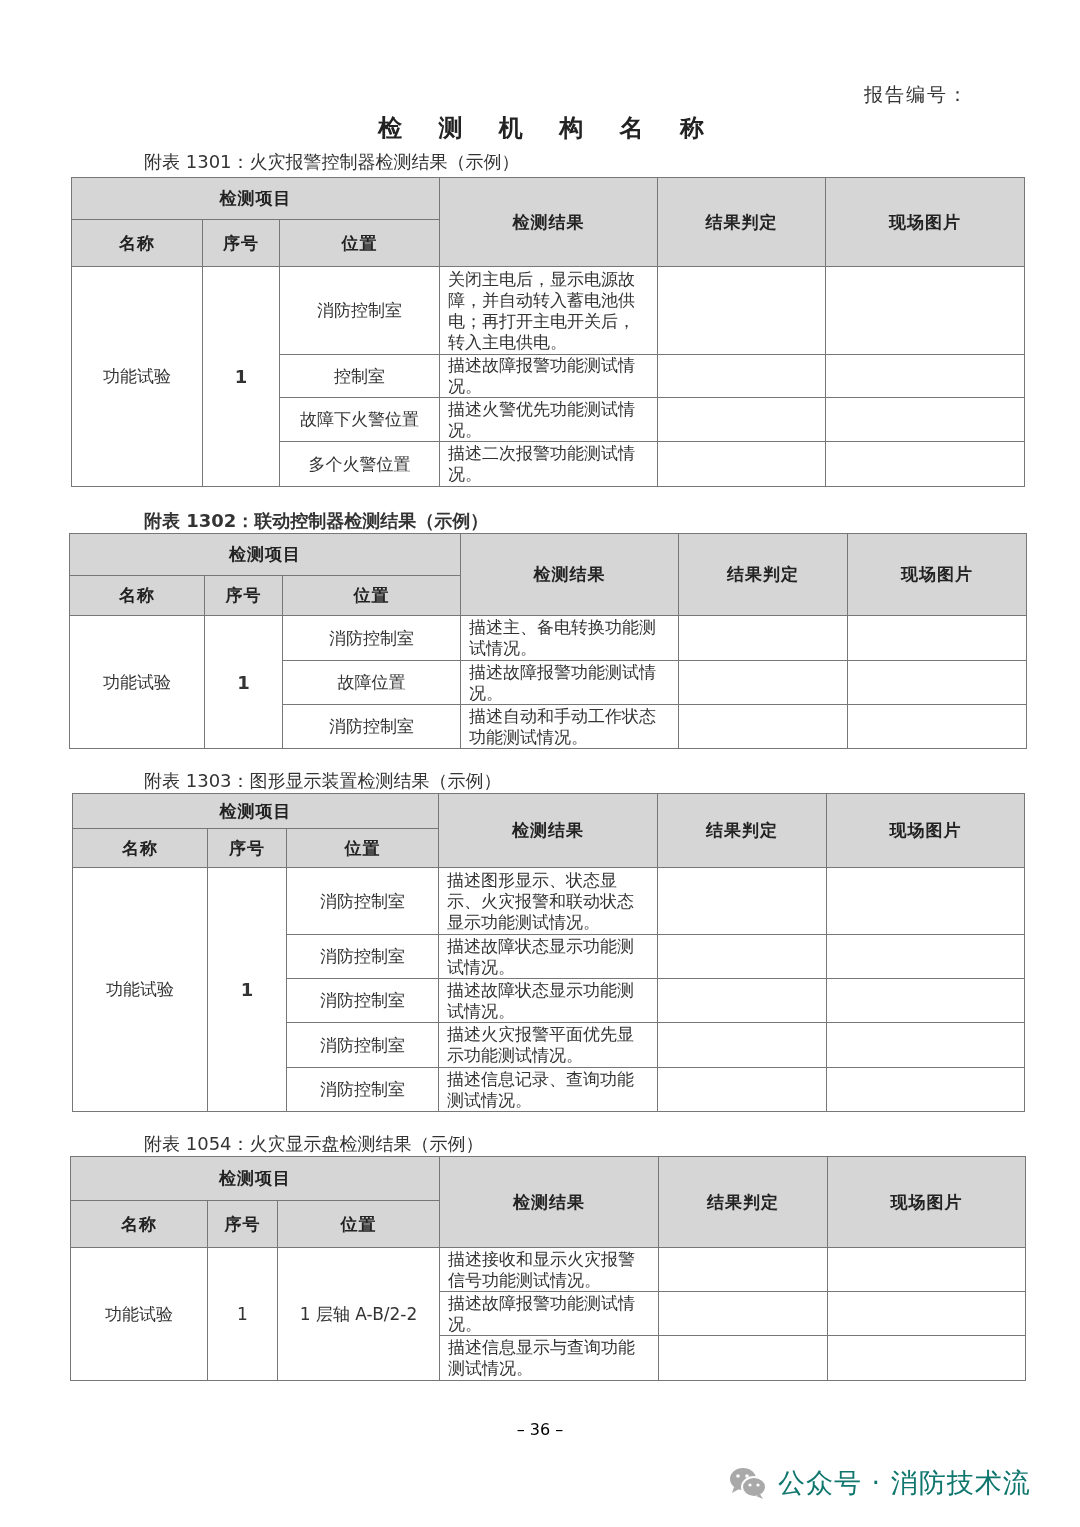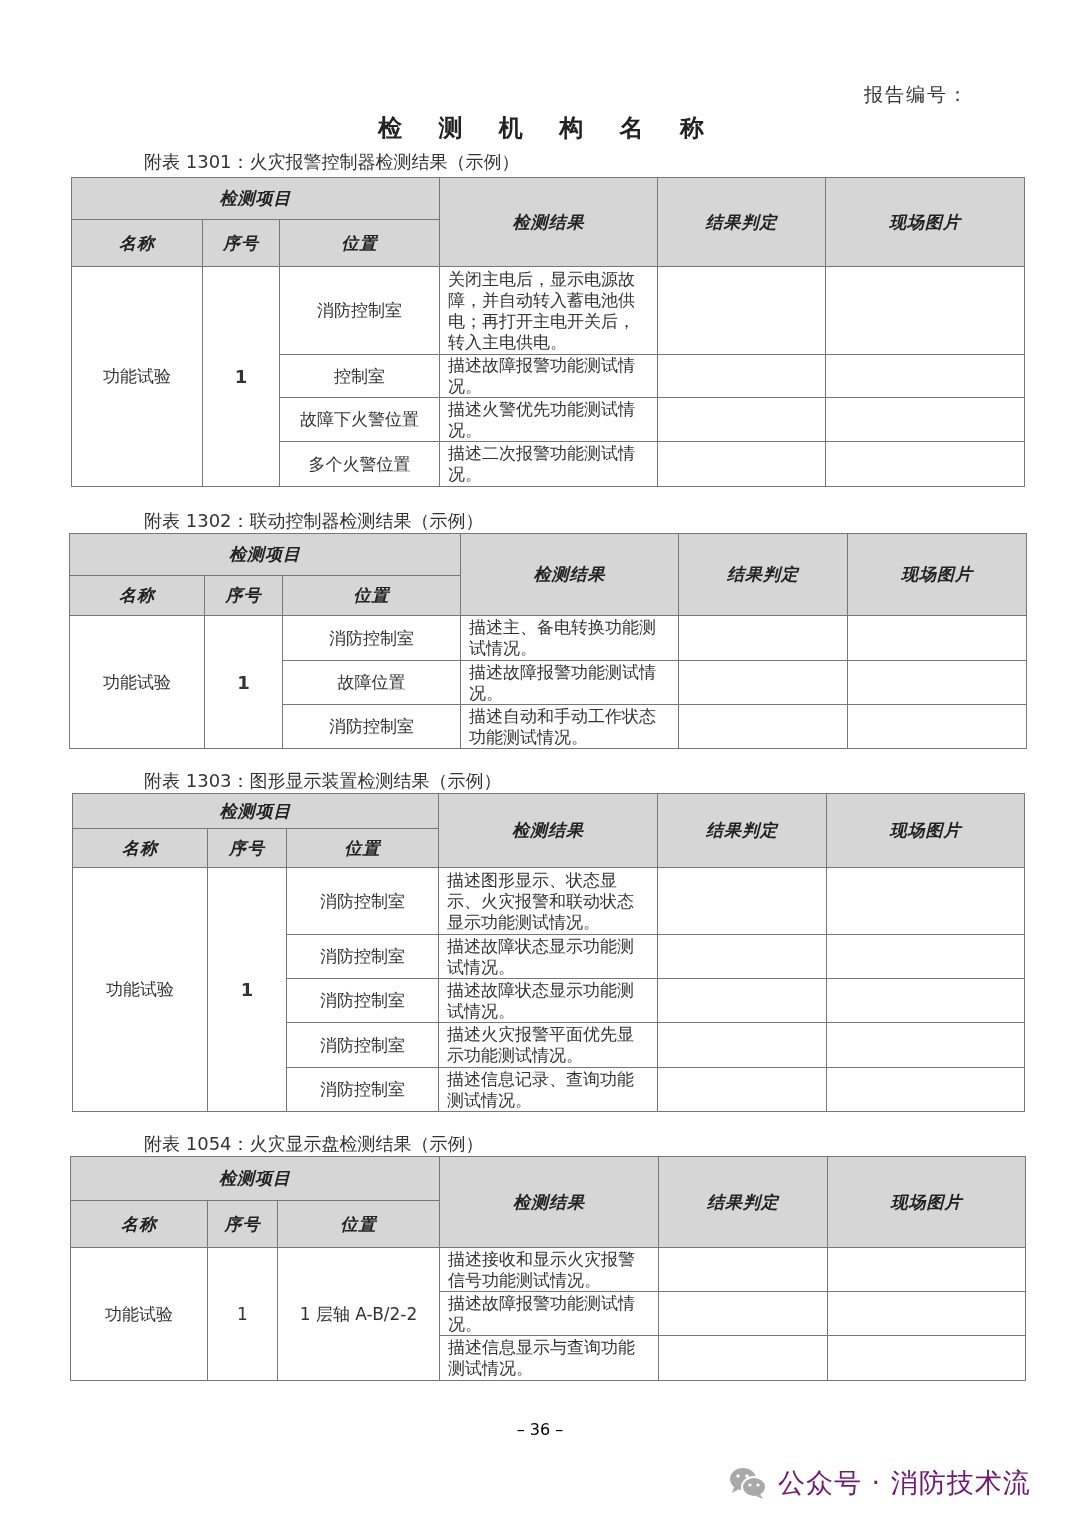--- a/index.html
+++ b/index.html
@@ -4,25 +4,25 @@
 <style>
   html, body { margin: 0; padding: 0; background: #ffffff; }
   body { width: 1080px; height: 1527px; position: relative; overflow: hidden;
          font-family: "DejaVu Sans", "Liberation Sans", sans-serif; color: #222; }
   .report-no { position: absolute; left: 832px; top: 82px; font-size: 19px; letter-spacing: 2px; color: #333; margin-left: 32px; }
   .org-title { position: absolute; left: 0; width: 1096px; top: 112px; text-align: center;
                font-size: 24px; font-weight: bold; letter-spacing: 14px; color: #222; }
   .caption { position: absolute; font-size: 18px; color: #333; white-space: nowrap; }
   table.doc { position: absolute; border-collapse: collapse; table-layout: fixed; }
   table.doc td { border: 1px solid #777; padding: 0; text-align: center; vertical-align: middle; font-size: 17px; color: #333; }
-  table.doc td.hd { background: #d6d6d6; font-weight: bold; font-size: 17px; color: #222; letter-spacing: 1px; font-style: italic; }
+  table.doc td.hd { background: #d6d6d6; font-weight: bold; font-size: 17px; color: #222; letter-spacing: 1px; }
   table.doc td.res { text-align: left; padding: 0 20px 0 8px; line-height: 21px; font-size: 17px; }
   table.doc td.seq { font-weight: bold; font-size: 18px; }
   .page-num { position: absolute; left: 0; width: 1080px; top: 1420px; text-align: center; font-size: 16px; color: #000000; }
-  .watermark { position: absolute; left: 728px; top: 1465px; display: flex; align-items: center; color: #701a75; font-size: 27px; letter-spacing: 1px; }
+  .watermark { position: absolute; left: 728px; top: 1465px; display: flex; align-items: center; color: #0f766e; font-size: 27px; letter-spacing: 1px; }
   .watermark svg { margin-right: 10px; }
 </style>
 </head>
 <body>
 
 <div class="report-no">报告编号：</div>
 <div class="org-title">检 测 机 构 名 称</div>
 
 <div class="caption" style="left:144px; top:150px;">附表 1301：火灾报警控制器检测结果（示例）</div>
 <table class="doc" style="left:71px; top:177px; width:953px;">
@@ -68,21 +68,21 @@
   </tr>
   <tr style="height:45px">
     <td>多个火警位置</td>
     <td class="res">描述二次报警功能测试情况。</td>
     <td></td>
     <td></td>
   </tr>
 </tbody>
   </table>
 
-<div class="caption" style="left:144px; top:509px;">附表 1302：联动控制器检测结果（示例）</div>
+<div class="caption" style="left:144px; top:509px;font-weight:bold;">附表 1302：联动控制器检测结果（示例）</div>
 <table class="doc" style="left:69px; top:533px; width:957px;">
   <colgroup>
       <col style="width:135px">
       <col style="width:78px">
       <col style="width:178px">
       <col style="width:218px">
       <col style="width:169px">
       <col style="width:179px">
     </colgroup>
   <tbody>

